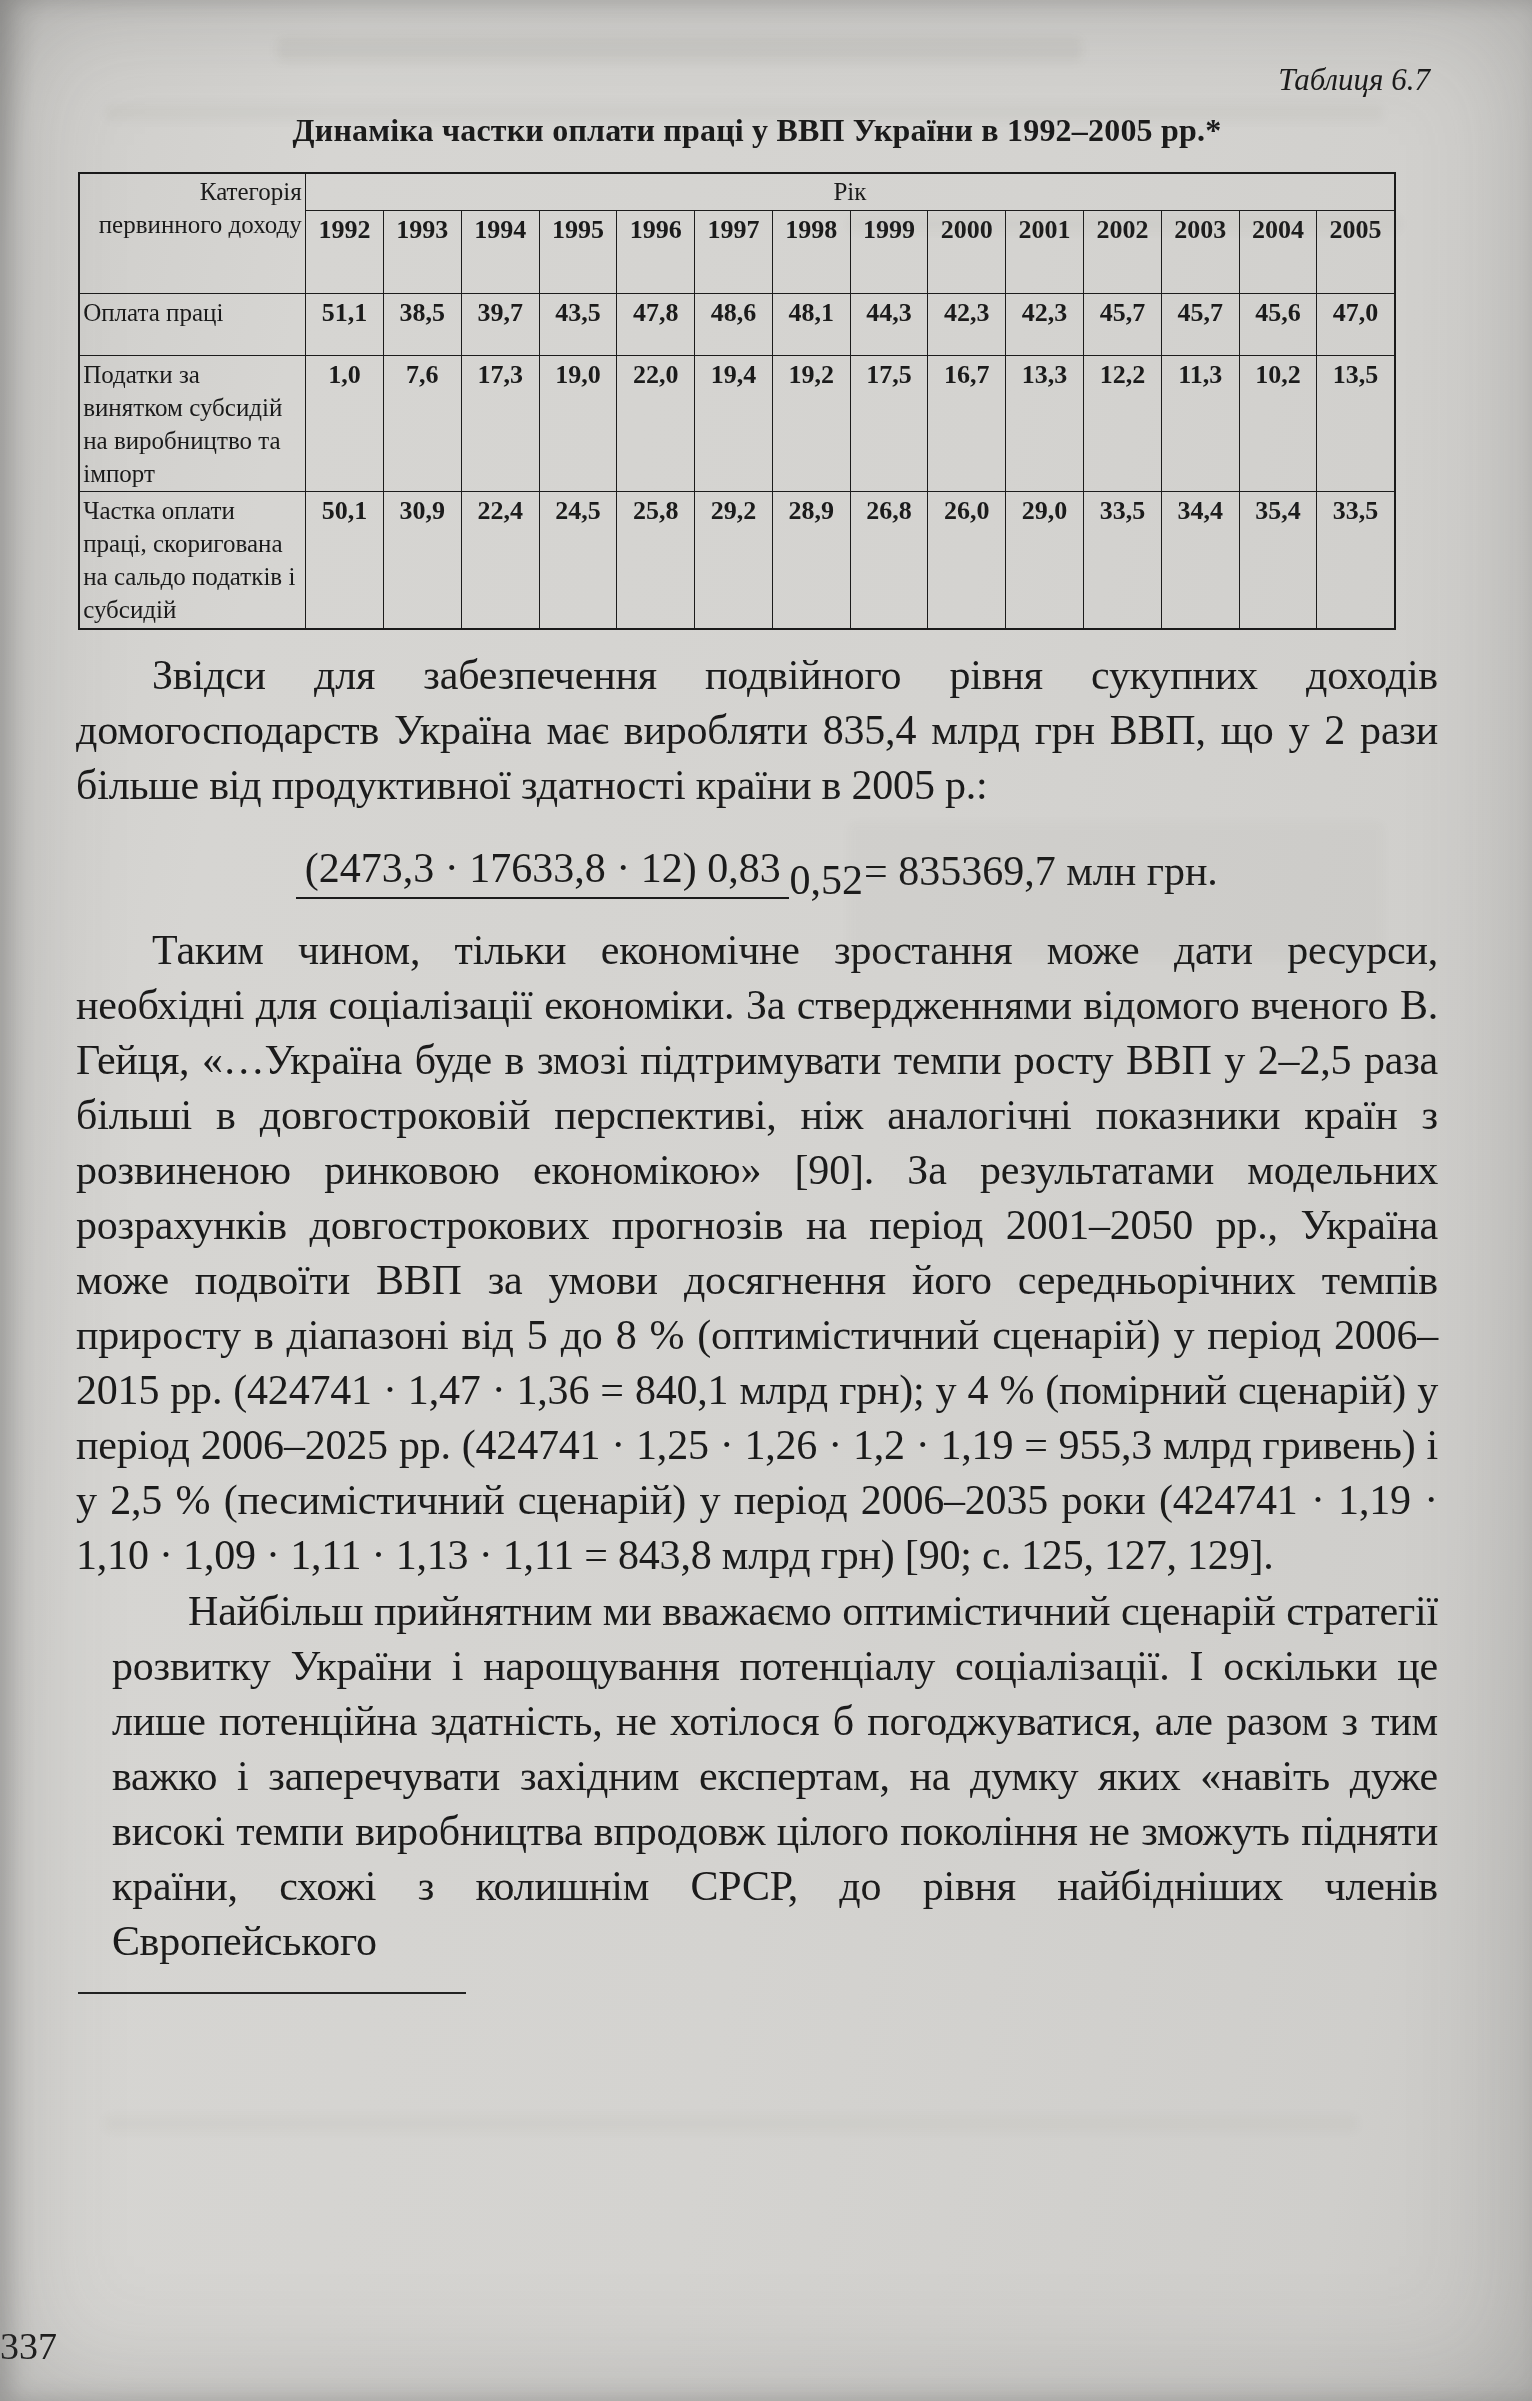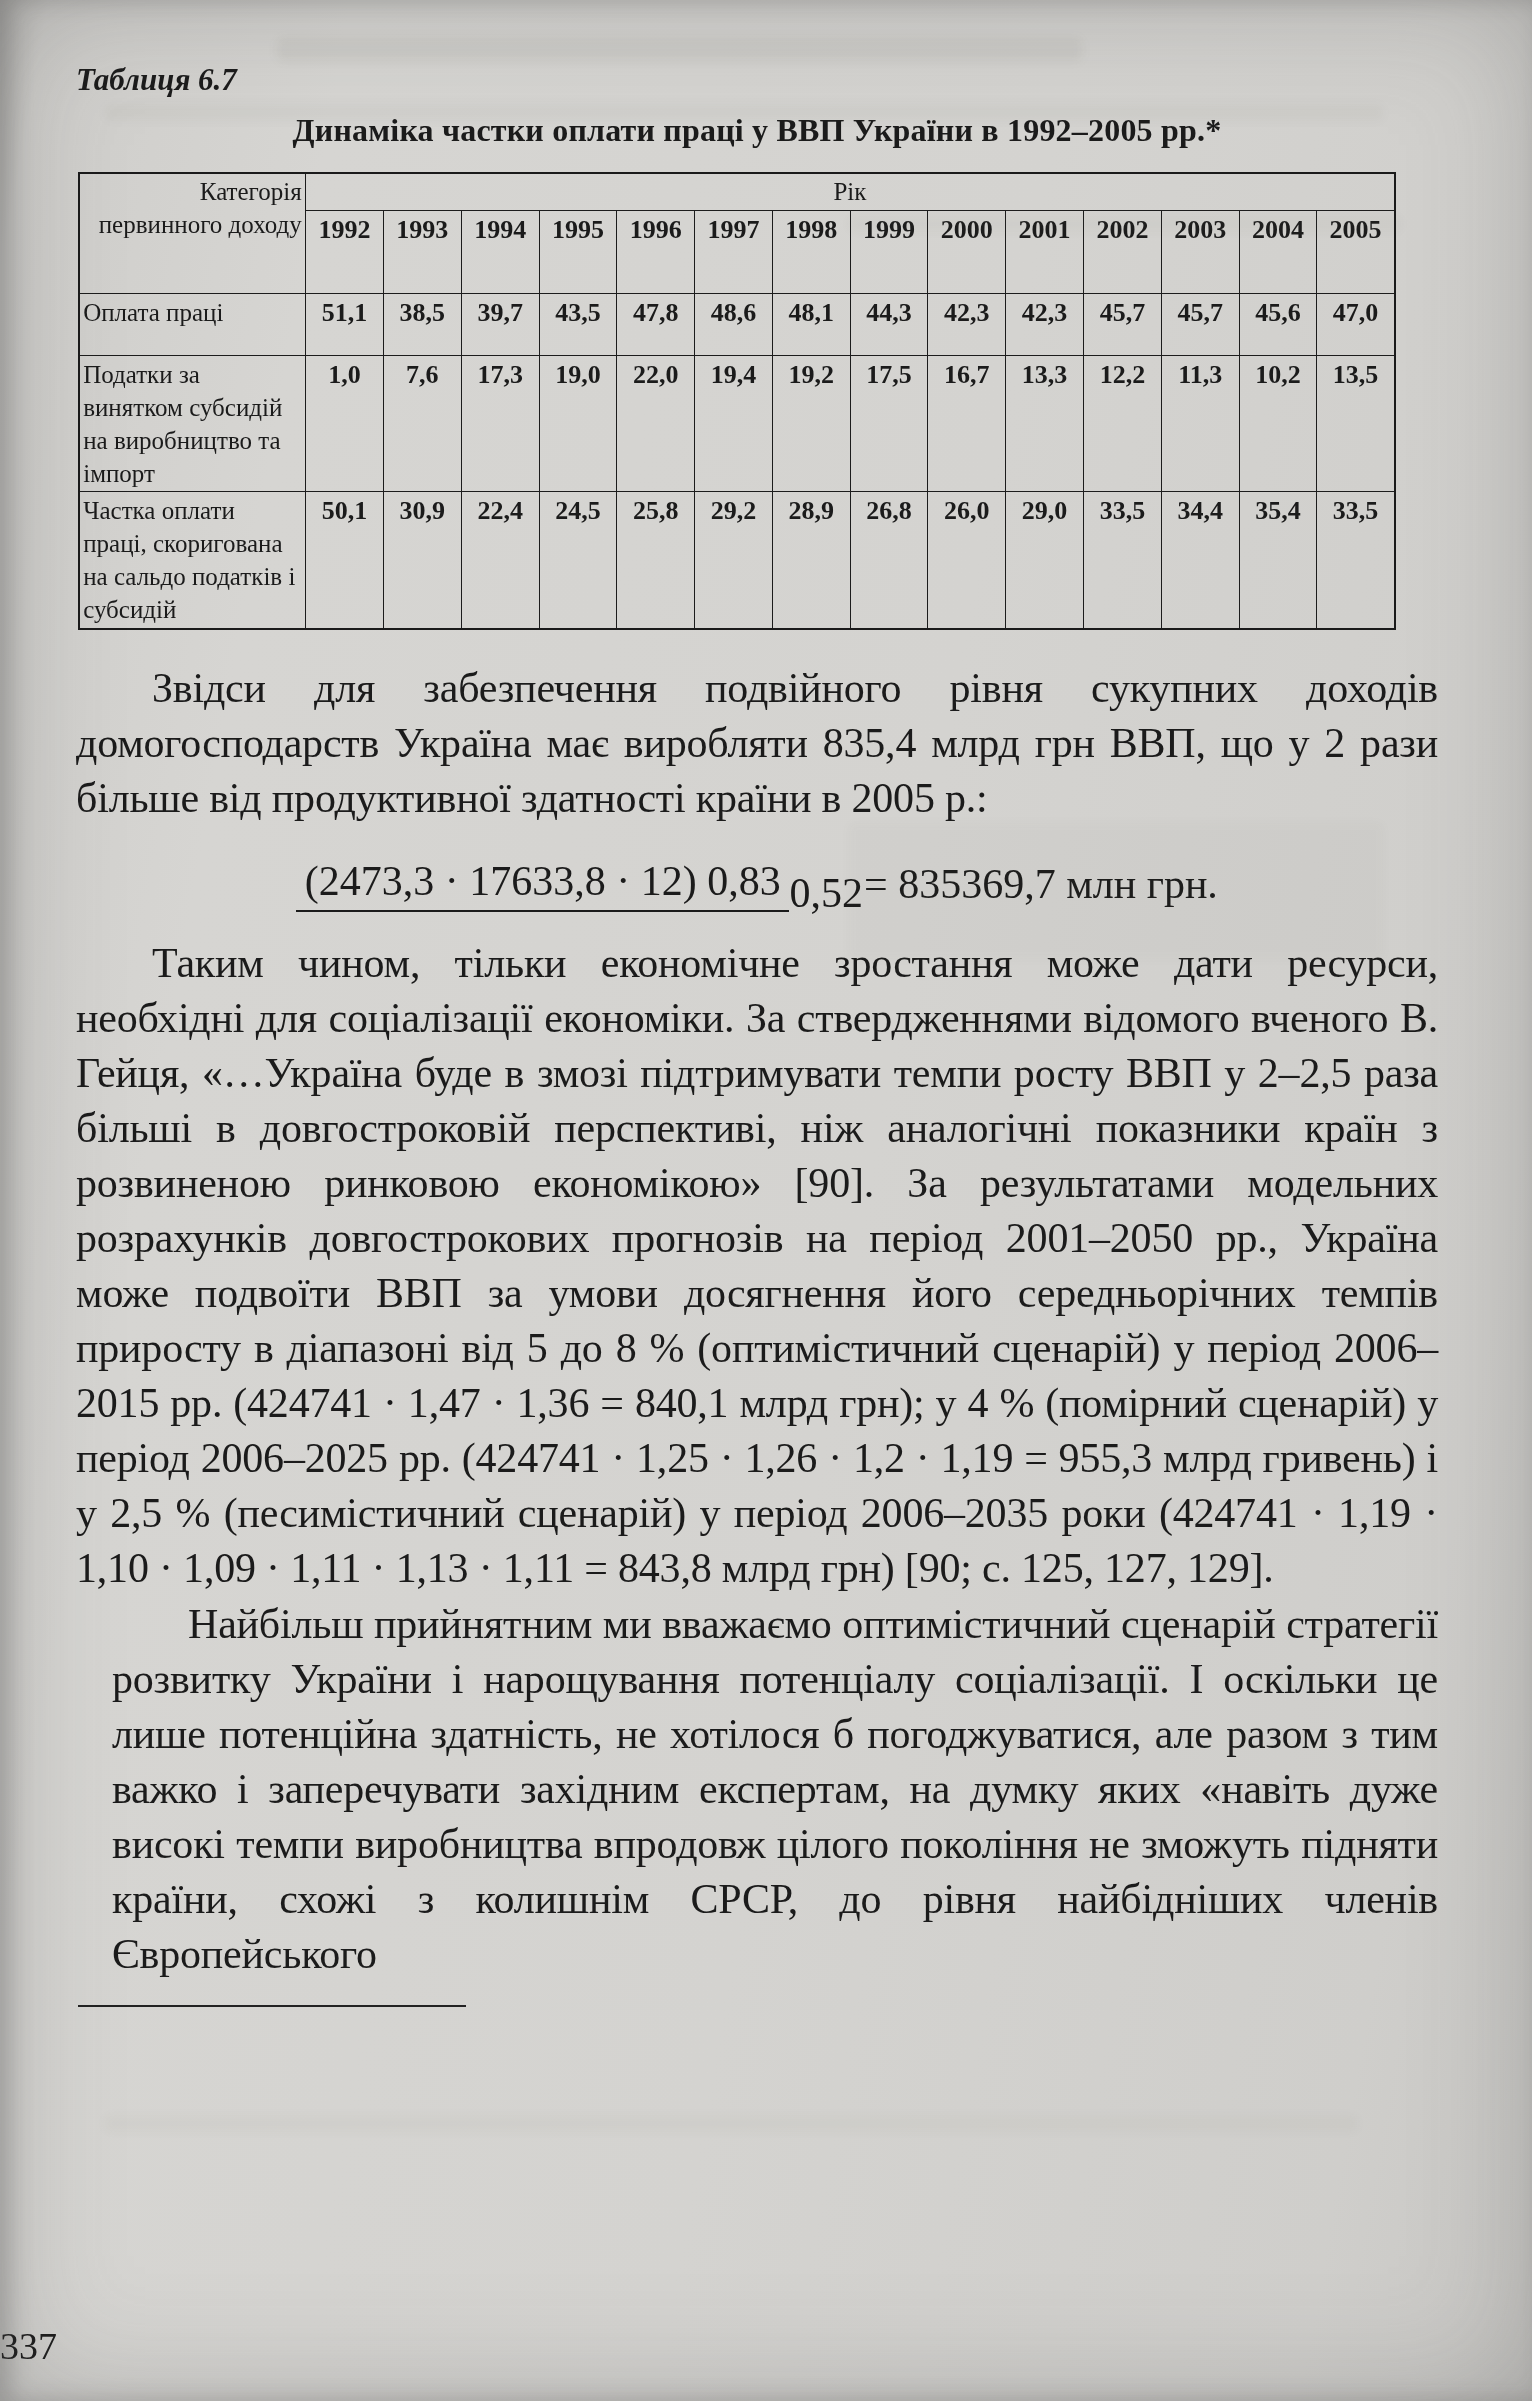--- a/index.html
+++ b/index.html
@@ -13,21 +13,21 @@
     color:#1b1b1b;
     overflow:hidden;
   }
   .page::after{ 
     content:"";position:absolute;inset:0;pointer-events:none;
     box-shadow:inset 0 0 121px rgba(70,70,68,.28), inset 10.4px 0 22.5px rgba(60,60,58,.25);
   }
   .smudge{position:absolute;background:rgba(95,95,92,.07);filter:blur(4.3px);border-radius:7px;}
 
   .caption{
-    font-style:italic;font-weight:bold;font-size:31px;
+    text-align:right;font-style:italic;font-weight:normal;font-size:31px;
     margin:12px 8px 14px 0;
   }
   .table-title{
     text-align:center;font-weight:bold;font-size:32px;margin:0 0 22.5px 0;letter-spacing:0.2px;
   }
 
   table.data{
     border-collapse:collapse;table-layout:fixed;
     width:1318px;margin-left:1.7px;
     font-size:25px;line-height:33px;
@@ -42,21 +42,21 @@
   .year-cell{text-align:center;font-weight:bold;height:83px;padding-top:8.7px;font-size:26px;}
   .label-cell{text-align:left;padding:5.2px 5.2px 5.2px 8.7px;}
   .value-cell{text-align:center;font-weight:bold;padding-top:7px;font-size:26px;}
   tr.r0 .value-cell,tr.r0 .label-cell{height:62px;}
 
   .body-par{
     font-size:42px;line-height:55px;text-align:justify;
     margin:0;text-indent:76px;
     letter-spacing:-0.2px;
   }
-  .par1{margin-top:31px;}
+  .par1{margin-top:18px;}
   .par2{margin-top:14px;}
   .par3{margin-top:1.7px;margin-left:36px;}
 
   .formula{
     display:flex;align-items:center;justify-content:center;
     font-size:42px;margin:26px 0 19px 0;
   }
   .frac{display:inline-flex;flex-direction:row;align-items:center;}
   .frac .num{padding:0 8.7px 5.2px 8.7px;border-bottom:2.6px solid #1b1b1b;}
   .frac .den{padding-top:17px;}

